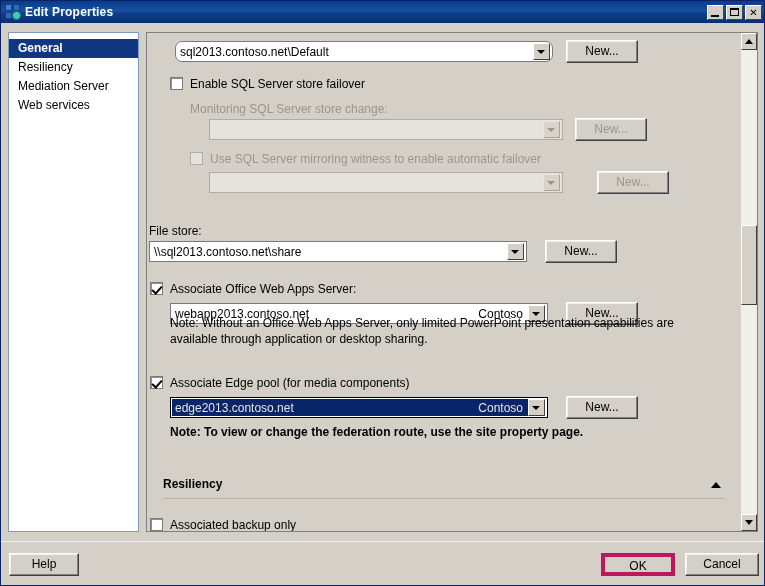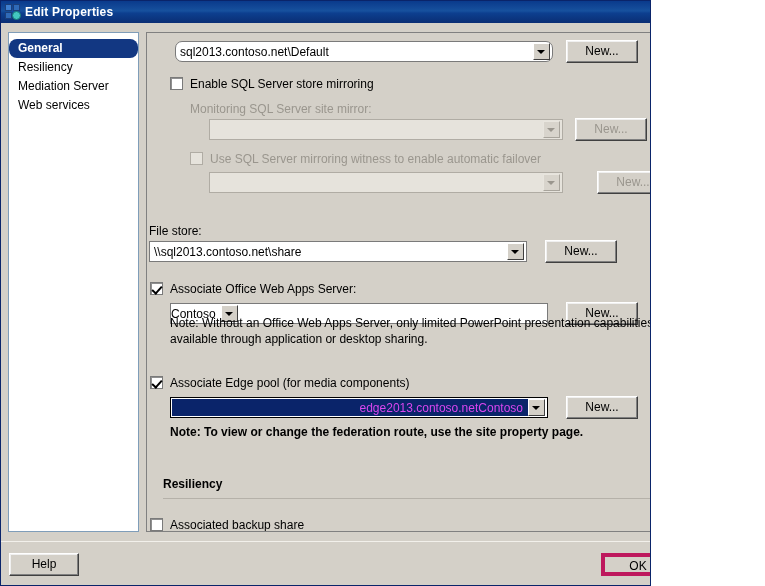--- a/index.html
+++ b/index.html
@@ -8,21 +8,21 @@
     background: #ffffff;
   }
   body {
     font-family: "Liberation Sans", sans-serif;
     font-size: 12px;
     color: #000000;
   }
 
   .window {
     position: relative;
-    width: 651px;
+    width: 765px;
     height: 586px;
     box-sizing: border-box;
     background: #d4d0c8;
     border: 1px solid #0a246a;
     overflow: hidden;
   }
 
   
   .titlebar {
     position: absolute;
@@ -132,21 +132,20 @@
     padding-top: 6px;
   }
   .nav-item {
     height: 19px;
     line-height: 19px;
     padding-left: 9px;
     font-size: 12px;
     color: #000000;
     white-space: nowrap;
     cursor: default;
-    border-radius: 8px;
   }
   .nav-item.selected {
     background: #123782;
     color: #ffffff;
     font-weight: bold;
   }
 
   
   .content-frame {
     position: absolute;
@@ -299,21 +298,21 @@
   }
   .combo.focused .selwrap {
     flex: 1 1 auto;
     display: flex;
     align-items: center;
     background: #0a246a;
     height: 17px;
     margin-left: 1px;
   }
   .combo.focused .ctext,
-  .combo.focused .csuffix { color: #d946ef; text-align: right; }
+  .combo.focused .csuffix { color: #e5e5e5; }
   .combo.focused .ctext { padding-left: 3px; }
 
   .btn {
     position: absolute;
     height: 23px;
     background: #d4d0c8;
     border: 1px solid #ffffff;
     border-right-color: #404040;
     border-bottom-color: #404040;
     box-shadow: inset -1px -1px 0 #808080, inset 1px 1px 0 #f0f0f0;
@@ -442,23 +441,23 @@
 
       <div class="scroll-area">
 
         <div class="combo" style="left:28px; top:8px; width:378px;border-radius:7px;">
           <span class="ctext">sql2013.contoso.net\Default</span>
           <span class="carrow"></span>
         </div>
         <div class="btn" style="left:419px; top:7px; width:72px;">New...</div>
 
         <div class="chk" style="left:23px; top:44px;"></div>
-        <div class="label" style="position:absolute; left:43px; top:44px;">Enable SQL Server store mirroring</div>
-
-        <div class="label dim" style="position:absolute; left:43px; top:69px;">Monitoring SQL Server site mirror:</div>
+        <div class="label" style="position:absolute; left:43px; top:44px;">Enable SQL Server store failover</div>
+
+        <div class="label dim" style="position:absolute; left:43px; top:69px;">Monitoring SQL Server store change:</div>
         <div class="combo disabled" style="left:62px; top:86px; width:354px;">
           <span class="ctext"></span>
           <span class="carrow"></span>
         </div>
         <div class="btn disabled" style="left:428px; top:85px; width:72px;">New...</div>
 
         <div class="chk disabled" style="left:43px; top:119px;"></div>
         <div class="label dim" style="position:absolute; left:63px; top:119px;">Use SQL Server mirroring witness to enable automatic failover</div>
         <div class="combo disabled" style="left:62px; top:139px; width:354px;">
           <span class="ctext"></span>
@@ -469,20 +468,21 @@
         <div class="label" style="position:absolute; left:2px; top:191px;">File store:</div>
         <div class="combo" style="left:2px; top:208px; width:378px;">
           <span class="ctext">\\sql2013.contoso.net\share</span>
           <span class="carrow"></span>
         </div>
         <div class="btn" style="left:398px; top:207px; width:72px;">New...</div>
 
         <div class="chk checked" style="left:3px; top:249px;"></div>
         <div class="label" style="position:absolute; left:23px; top:249px;">Associate Office Web Apps Server:</div>
         <div class="combo" style="left:23px; top:270px; width:378px;">
+          <span class="ctext">webapp2013.contoso.net</span>
           <span class="csuffix">Contoso</span>
           <span class="carrow"></span>
         </div>
         <div class="btn" style="left:419px; top:269px; width:72px;">New...</div>
         <div class="note" style="position:absolute; left:23px; top:282px; width:535px;">Note: Without an Office Web Apps Server, only limited PowerPoint presentation capabilities are available through application or desktop sharing.</div>
 
         <div class="chk checked" style="left:3px; top:343px;"></div>
         <div class="label" style="position:absolute; left:23px; top:343px;">Associate Edge pool (for media components)</div>
         <div class="combo focused" style="left:23px; top:364px; width:378px;">
           <span class="selwrap">
@@ -494,21 +494,21 @@
         <div class="btn" style="left:419px; top:363px; width:72px;">New...</div>
         <div class="note" style="position:absolute; left:23px; top:391px; width:535px;font-weight:bold;">Note: To view or change the federation route, use the site property page.</div>
 
         <div class="section-header" style="top:444px;">
           <span class="sh-title">Resiliency</span>
           <span class="sh-chevron"></span>
           <span class="sh-rule"></span>
         </div>
 
         <div class="chk" style="left:3px; top:485px;"></div>
-        <div class="label" style="position:absolute; left:23px; top:485px;">Associated backup share</div>
+        <div class="label" style="position:absolute; left:23px; top:485px;">Associated backup only</div>
 
       </div>
 
       <div class="vscroll">
         <div class="sb-btn up">
             <span class="sb-arrow"></span>
           </div>
         <div class="sb-thumb"></div>
         <div class="sb-btn down">
             <span class="sb-arrow"></span>

